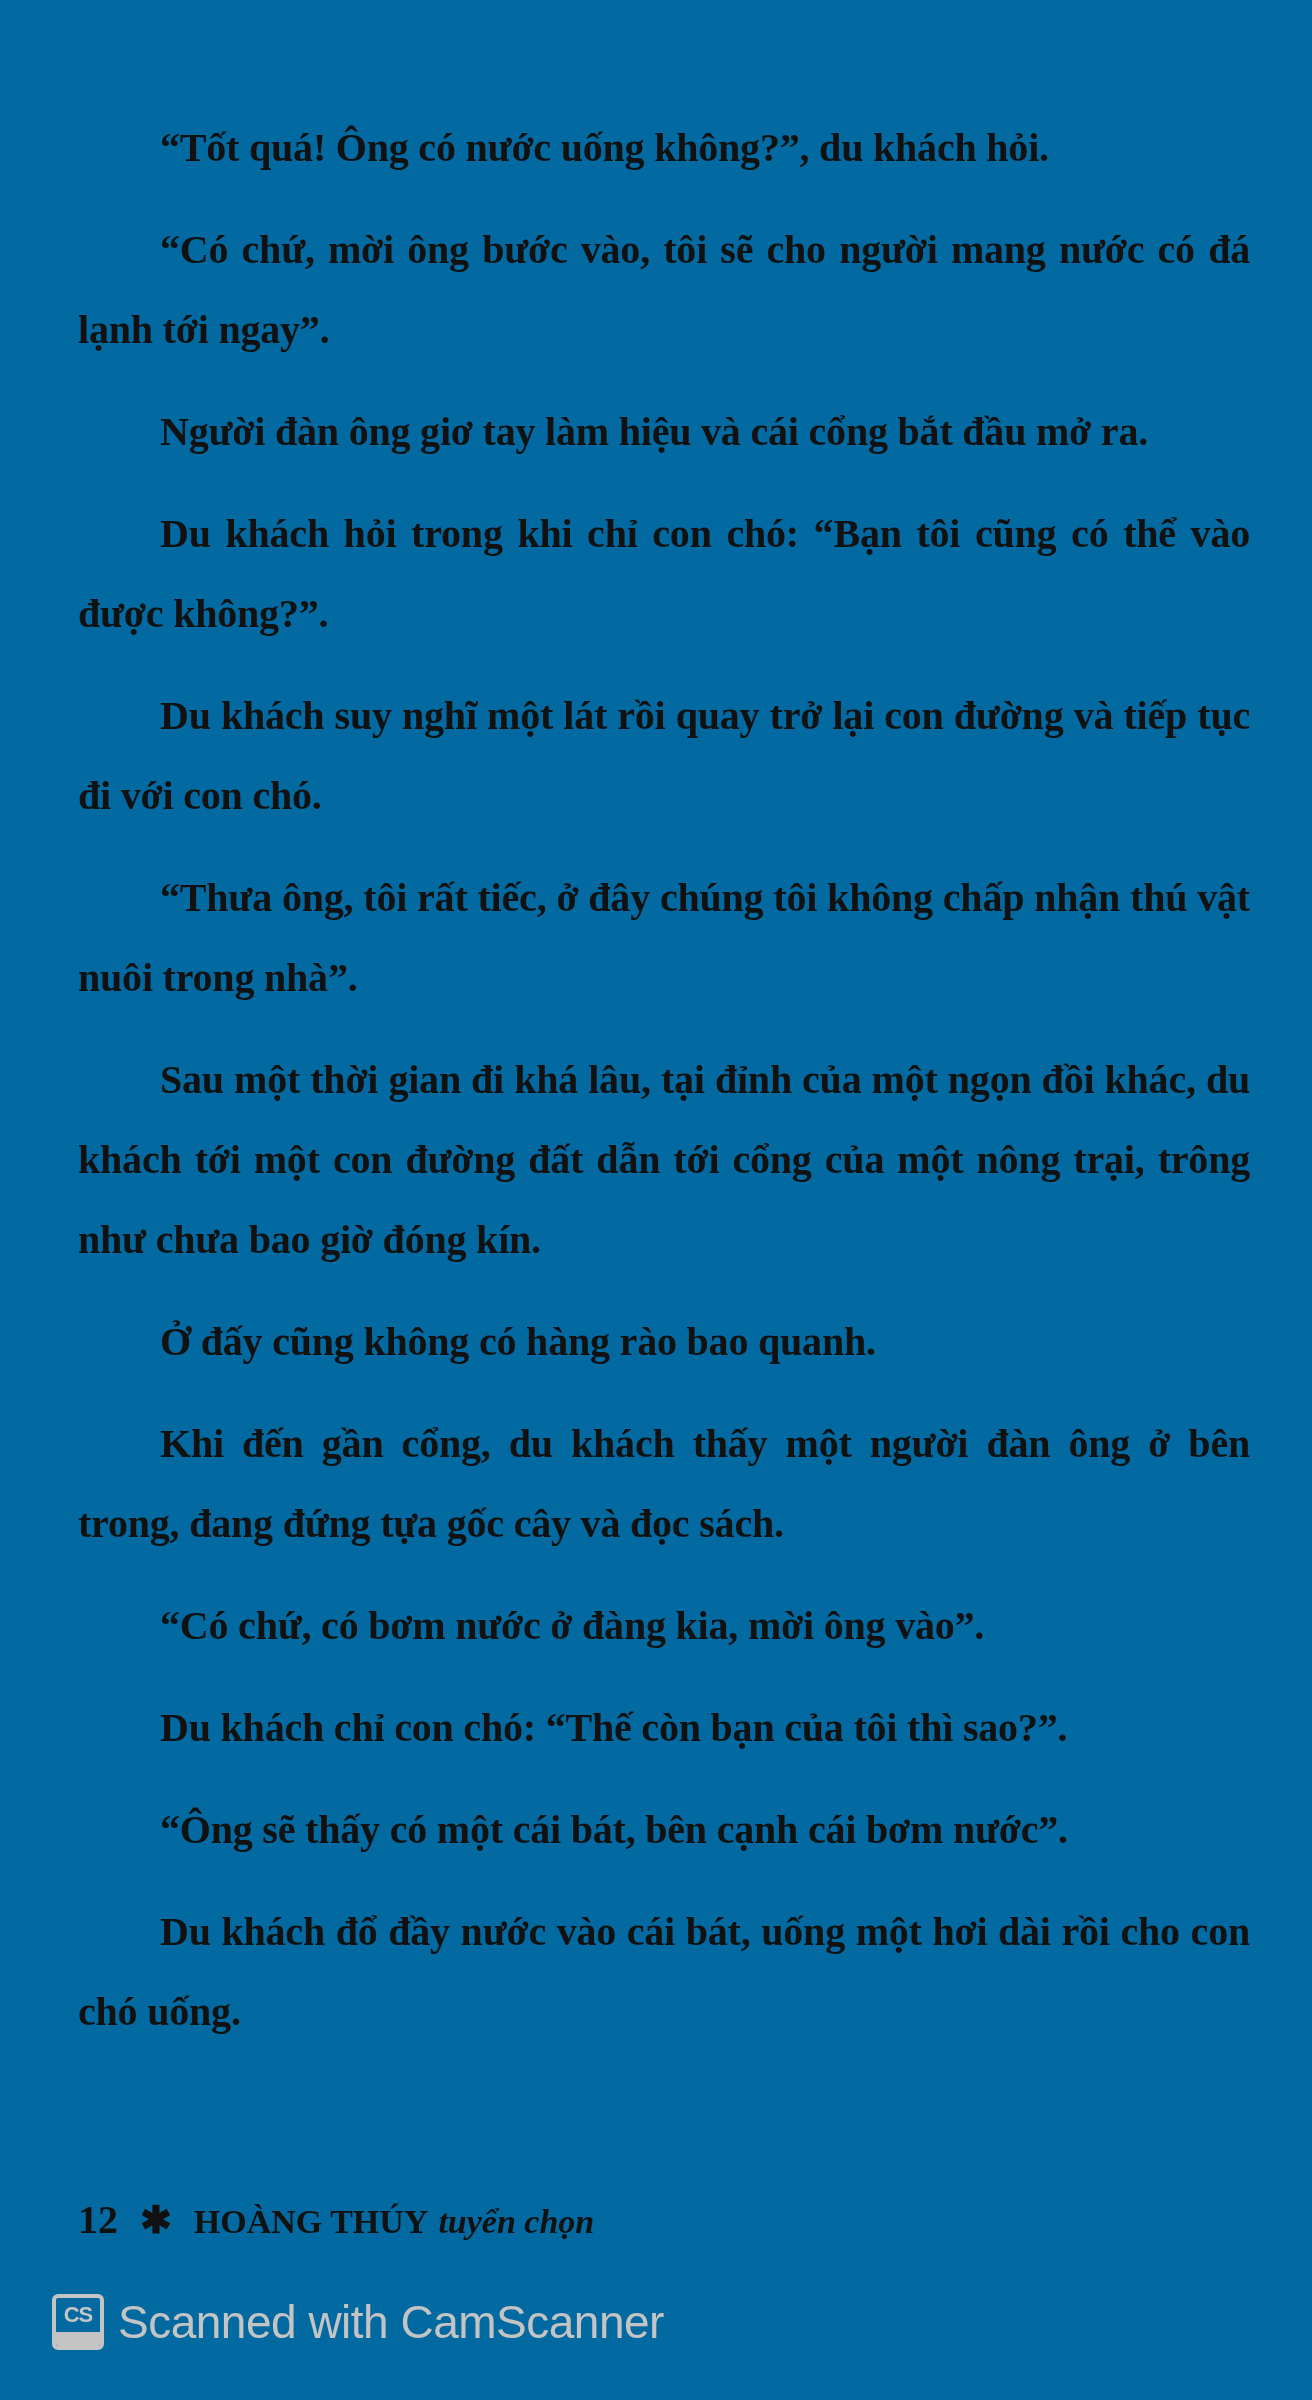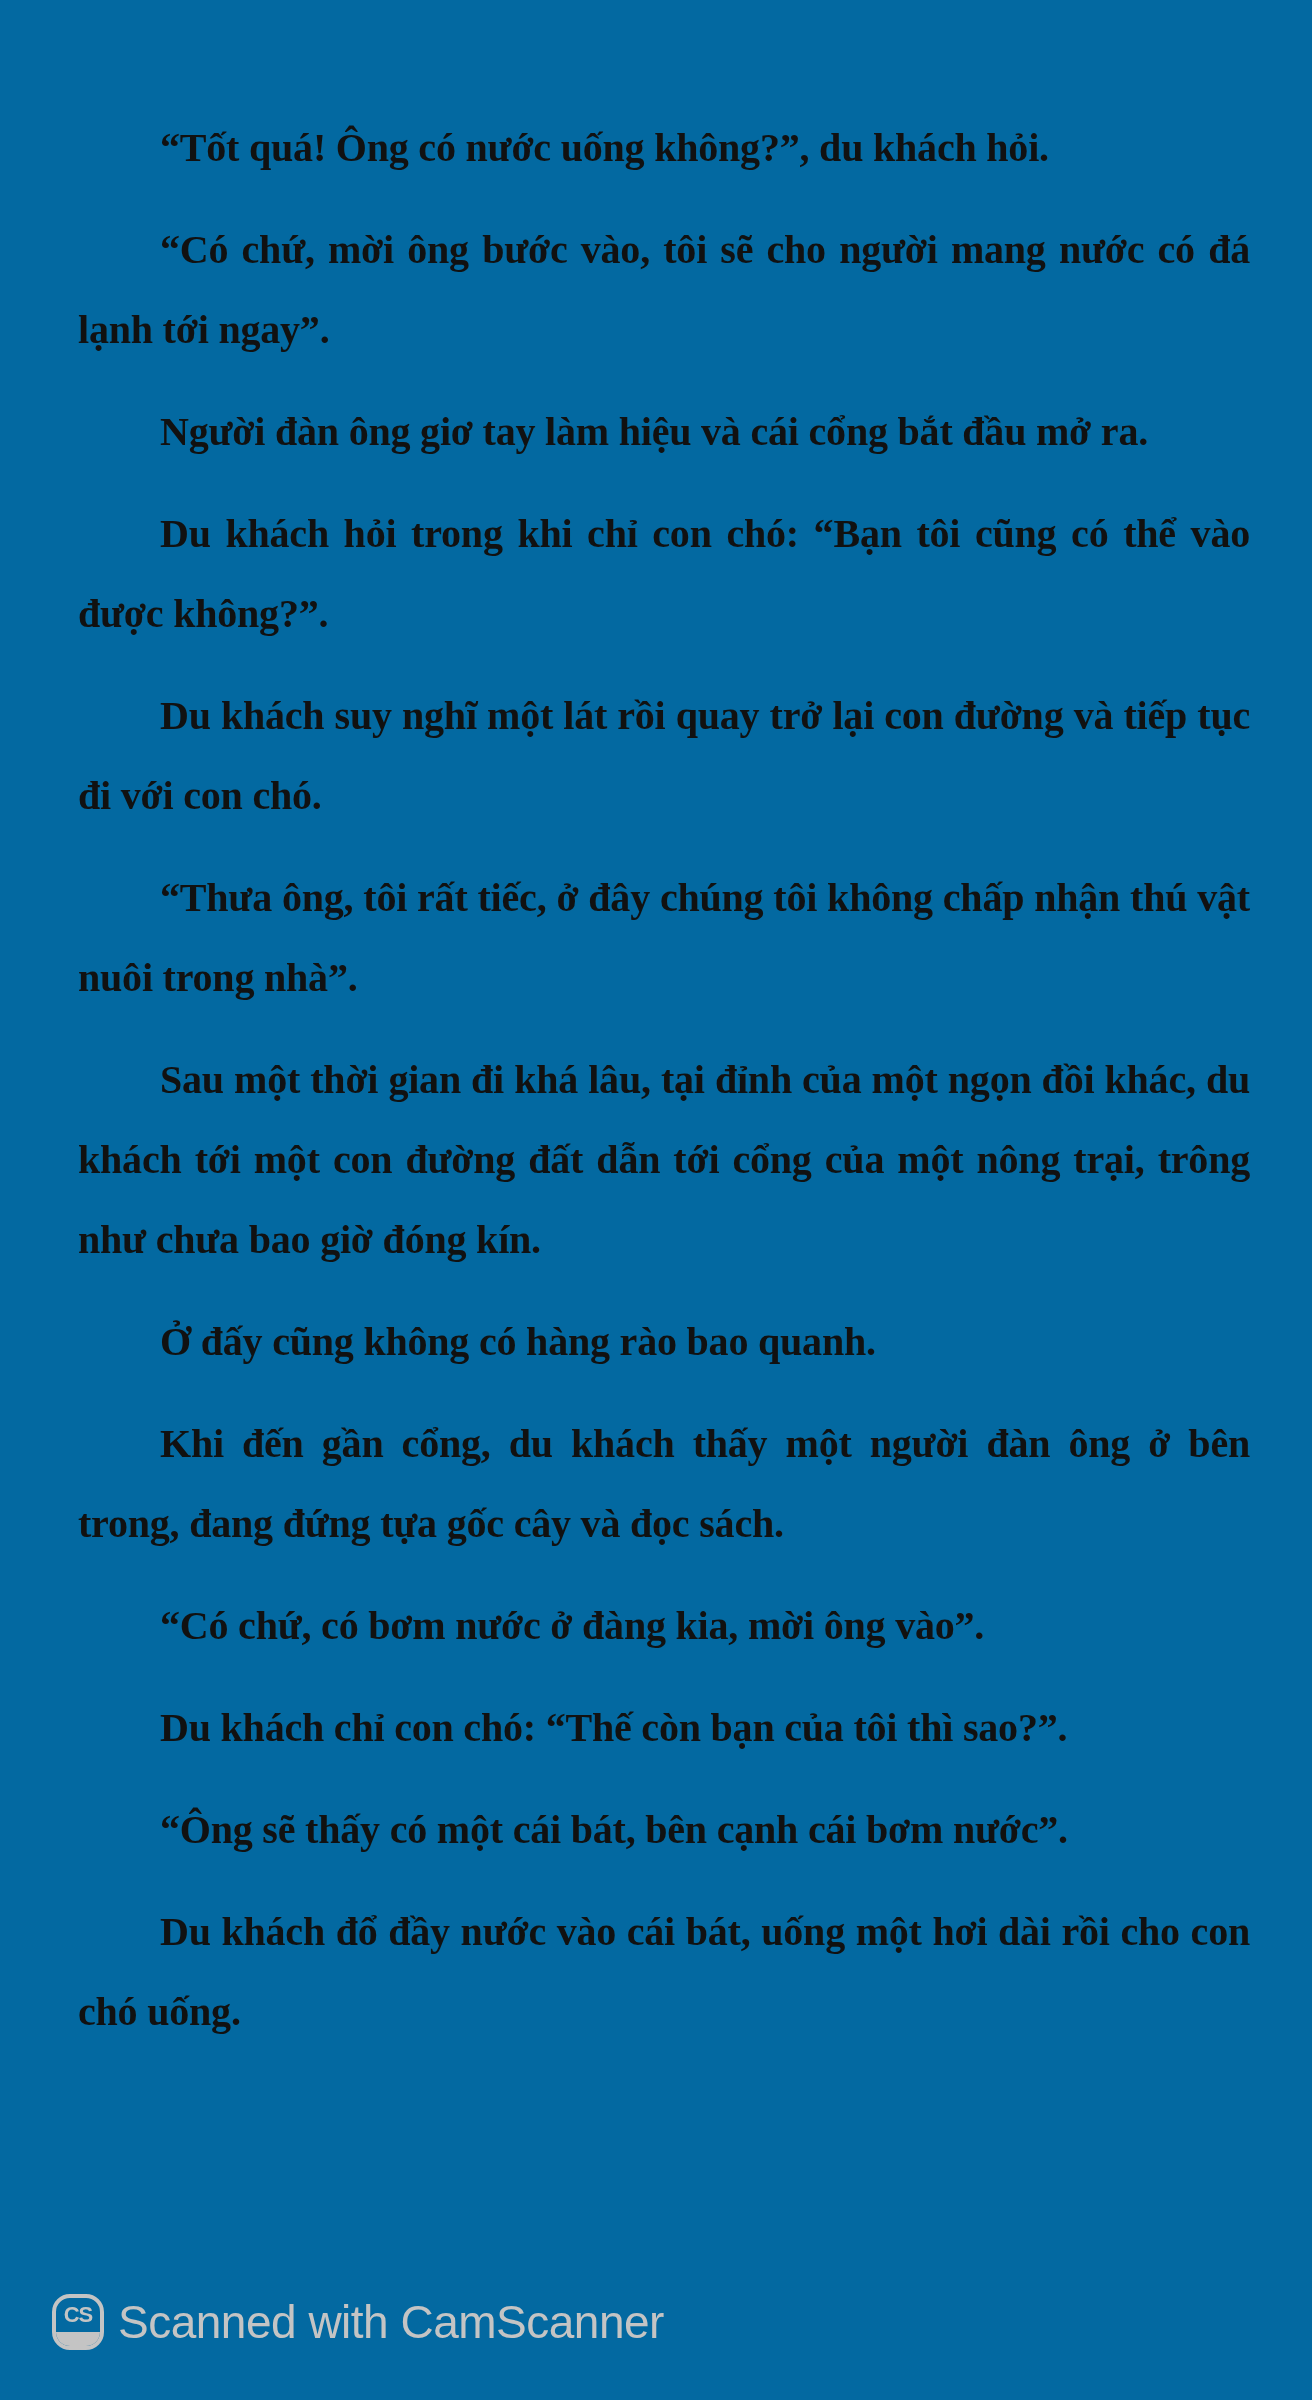--- a/index.html
+++ b/index.html
@@ -73,21 +73,21 @@
       top: 2294px;
       display: flex;
       align-items: center;
       color: #c4c4c4;
       font-family: "Liberation Sans", "DejaVu Sans", sans-serif;
     }
     .cs-logo {
       width: 52px;
       height: 56px;
       border: 4px solid #c4c4c4;
-      border-radius: 18px;
+      border-radius: 6px;
       box-sizing: border-box;
       position: relative;
       margin-right: 14px;
       overflow: hidden;
     }
     .cs-logo .cs-text {
       position: absolute;
       left: 0;
       right: 0;
       top: 4px;
@@ -124,20 +124,26 @@
     <p class="para">“Thưa ông, tôi rất tiếc, ở đây chúng tôi không chấp nhận thú vật nuôi trong nhà”.</p>
     <p class="para">Sau một thời gian đi khá lâu, tại đỉnh của một ngọn đồi khác, du khách tới một con đường đất dẫn tới cổng của một nông trại, trông như chưa bao giờ đóng kín.</p>
     <p class="para">Ở đấy cũng không có hàng rào bao quanh.</p>
     <p class="para">Khi đến gần cổng, du khách thấy một người đàn ông ở bên trong, đang đứng tựa gốc cây và đọc sách.</p>
     <p class="para">“Có chứ, có bơm nước ở đàng kia, mời ông vào”.</p>
     <p class="para">Du khách chỉ con chó: “Thế còn bạn của tôi thì sao?”.</p>
     <p class="para">“Ông sẽ thấy có một cái bát, bên cạnh cái bơm nước”.</p>
     <p class="para">Du khách đổ đầy nước vào cái bát, uống một hơi dài rồi cho con chó uống.</p>
   </div>
 
+  <div class="footer">
+    <span class="page-number">12</span>
+    <span class="star">✱</span>
+    <span class="author">HOÀNG THÚY</span>
+    <span class="author-suffix">tuyển chọn</span>
+  </div>
 
   <div class="watermark">
     <div class="cs-logo">
       <span class="cs-text">CS</span>
       <span class="cs-bar"></span>
     </div>
     <span class="watermark-text">Scanned with CamScanner</span>
   </div>
 
 </div>

